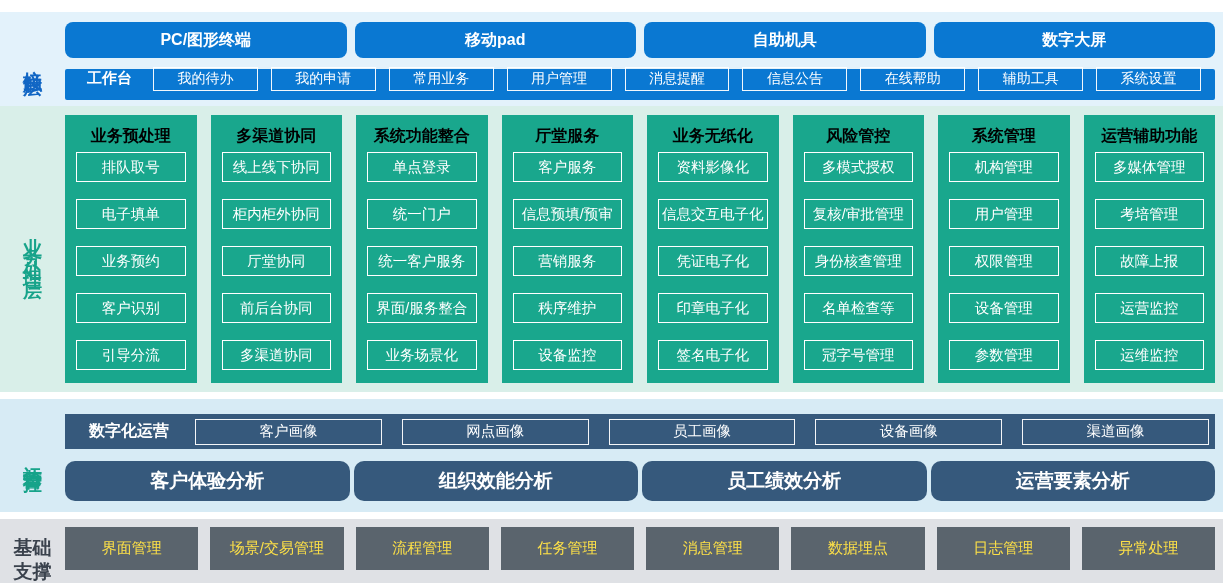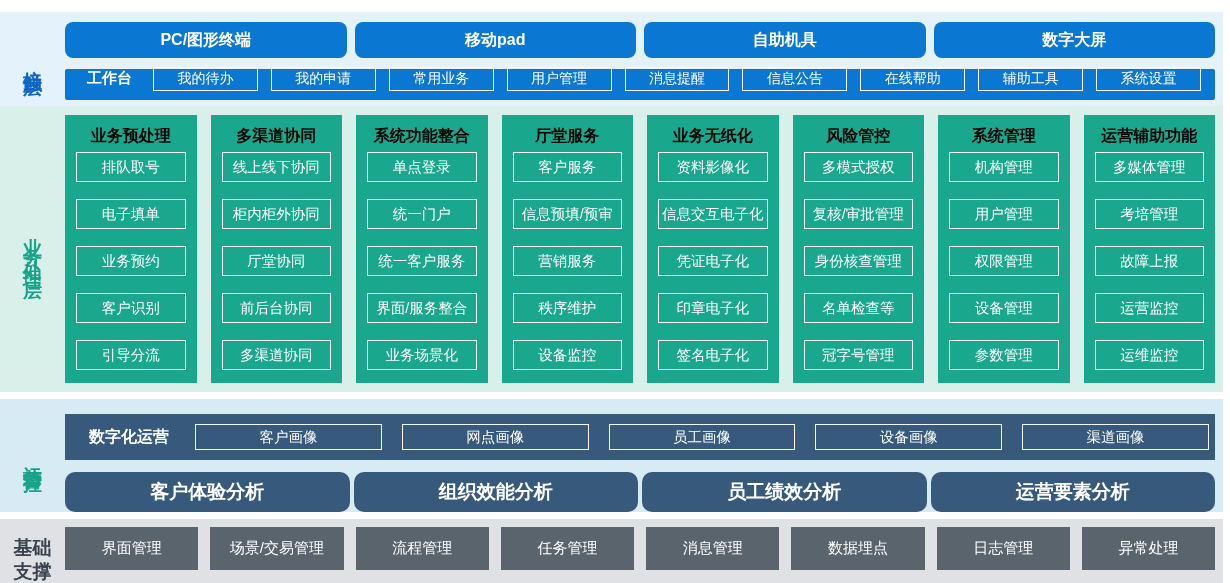--- a/index.html
+++ b/index.html
@@ -137,21 +137,21 @@
     justify-content: center;
     color: #fff;
     font-size: 14.5px;
     padding: 0 3px;
     line-height: 1.15;
   }
 
   
   .ops-bar {
     margin-top: 15px;
-    height: 46px;
+    height: 35px;
     background: var(--slate, #36597c);
     display: flex;
     align-items: center;
     gap: 20px;
     padding: 0 6px 0 24px;
     color: #fff;
   }
   .ops-bar-label { font-weight: bold; font-size: 16px; flex: 0 0 auto; margin-right: 6px; white-space: nowrap; }
   .portrait-items { flex: 1; display: flex; gap: 20px; align-items: flex-end; }
   .portrait-items .outline-btn { height: 26px; font-size: 14.5px; }
@@ -176,21 +176,21 @@
   
   .foundation-row {
     margin-top: 8px;
     display: flex;
     gap: 12px;
     height: 43px;
   }
   .foundation-btn {
     flex: 1;
     background: var(--gray-btn, #5a646d);
-    color: #ffffff;
+    color: #fde047;
     font-size: 15px;
     display: flex;
     align-items: center;
     justify-content: center;
     white-space: nowrap;
   }
 </style>
 </head>
 <body>
 

